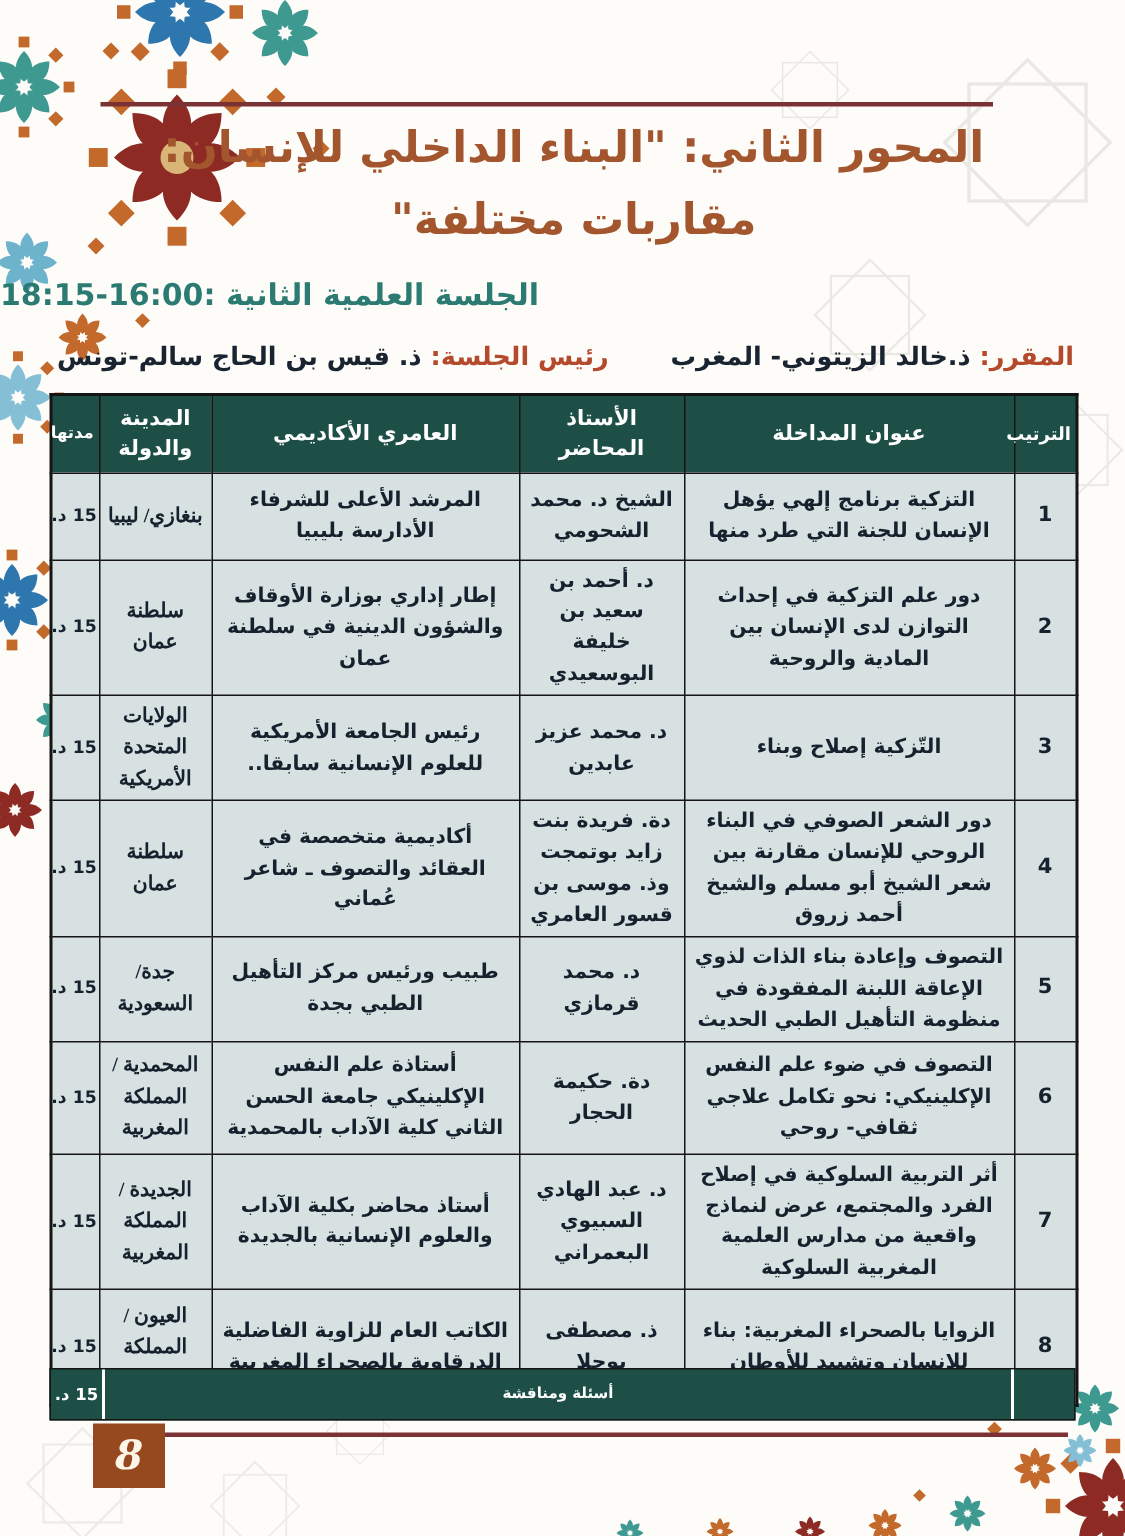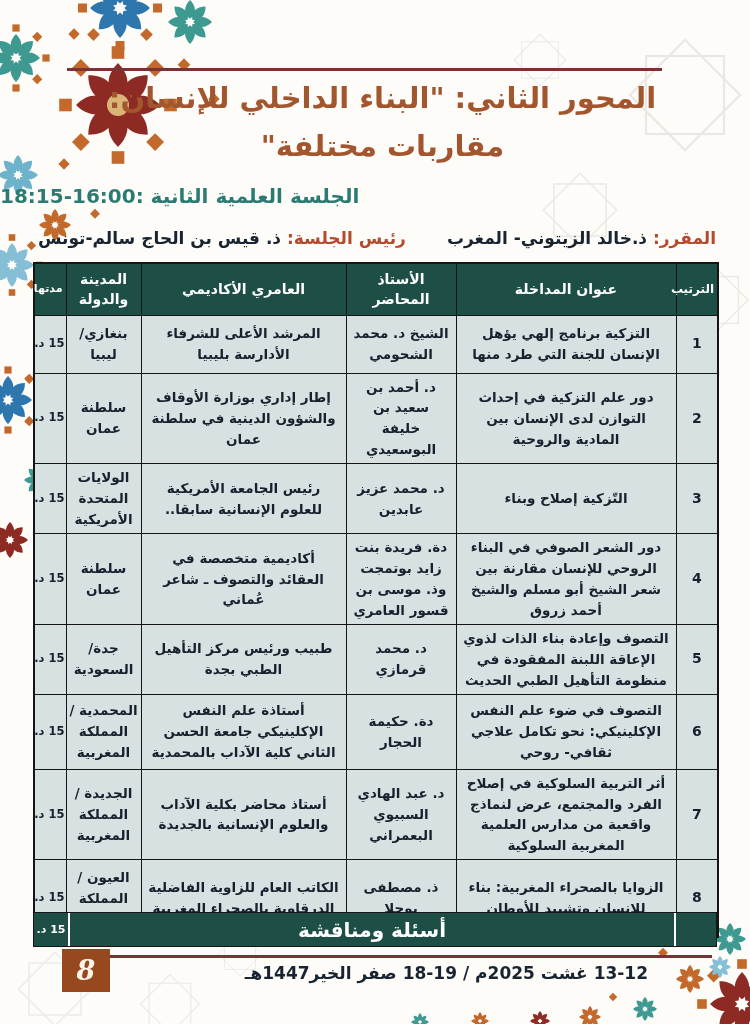--- a/index.html
+++ b/index.html
@@ -47,39 +47,39 @@
     background:#1e4f47; color:#ffffff; font-weight:700; font-size:14px; padding:2px 3px; line-height:1.45;
   }
   .program th.h-order { font-size:12px;padding-left:22px; }
   .program th.h-dur { font-size:11px; }
   .program td {
     background:#d7e1e2; color:#16212e; font-weight:700; font-size:13.5px;
     padding:3px 6px; line-height:1.55;
   }
   .program td.c-order { font-size:14px; }
   .program td.c-dur { font-size:11.5px; padding:2px 1px; white-space:nowrap; }
-  .program td.c-city { padding:2px 2px; }
+  .program td.c-city { padding:2px 2px;font-family:Liberation Serif, serif; }
   .program tbody tr:nth-child(1){height:58px}
   .program tbody tr:nth-child(2){height:75px}
   .program tbody tr:nth-child(3){height:70px}
   .program tbody tr:nth-child(4){height:87px}
   .program tbody tr:nth-child(5){height:68px}
   .program tbody tr:nth-child(6){height:75px}
   .program tbody tr:nth-child(7){height:75px}
   .program tbody tr:nth-child(8){height:77px}
 
   .band {
     position:absolute; left:33px; top:912px; width:684px; height:35px;
     background:#1e4f47; border:1px solid #151515;
     display:flex; direction:rtl; align-items:stretch;
   }
   .band .b-order { width:42px; border-left:2px solid #ffffff; }
   .band .b-label {
     flex:1; display:flex; align-items:center; justify-content:center;
-    color:#fff; font-weight:700; font-size:20px; border-left:2px solid #ffffff;
+    color:#fff; font-weight:700; font-size:10px; border-left:2px solid #ffffff;
   }
   .band .b-dur {
     width:34px; display:flex; align-items:center; justify-content:center;
     color:#fff; font-weight:700; font-size:11px; white-space:nowrap; direction:rtl;
   }
 
   .footer-rule { position:absolute; left:76px; top:955px; width:636px; height:3px; background:#7b3234; }
   .page-badge {
     position:absolute; left:62px; top:949px; width:48px; height:43px;
     background:#96491f; color:#fdf6e8; display:flex; align-items:center; justify-content:center;
@@ -298,15 +298,14 @@
   </table>
 
   <div class="band">
     <div class="b-order"></div>
     <div class="b-label">أسئلة ومناقشة</div>
     <div class="b-dur">15 د.</div>
   </div>
 
   <div class="footer-rule"></div>
   <div class="page-badge">8</div>
-  <div class="date-line">13-12 غشت 2025م / 19-18 صفر الخير1447هـ</div>
 
 </div>
 
 </body></html>

